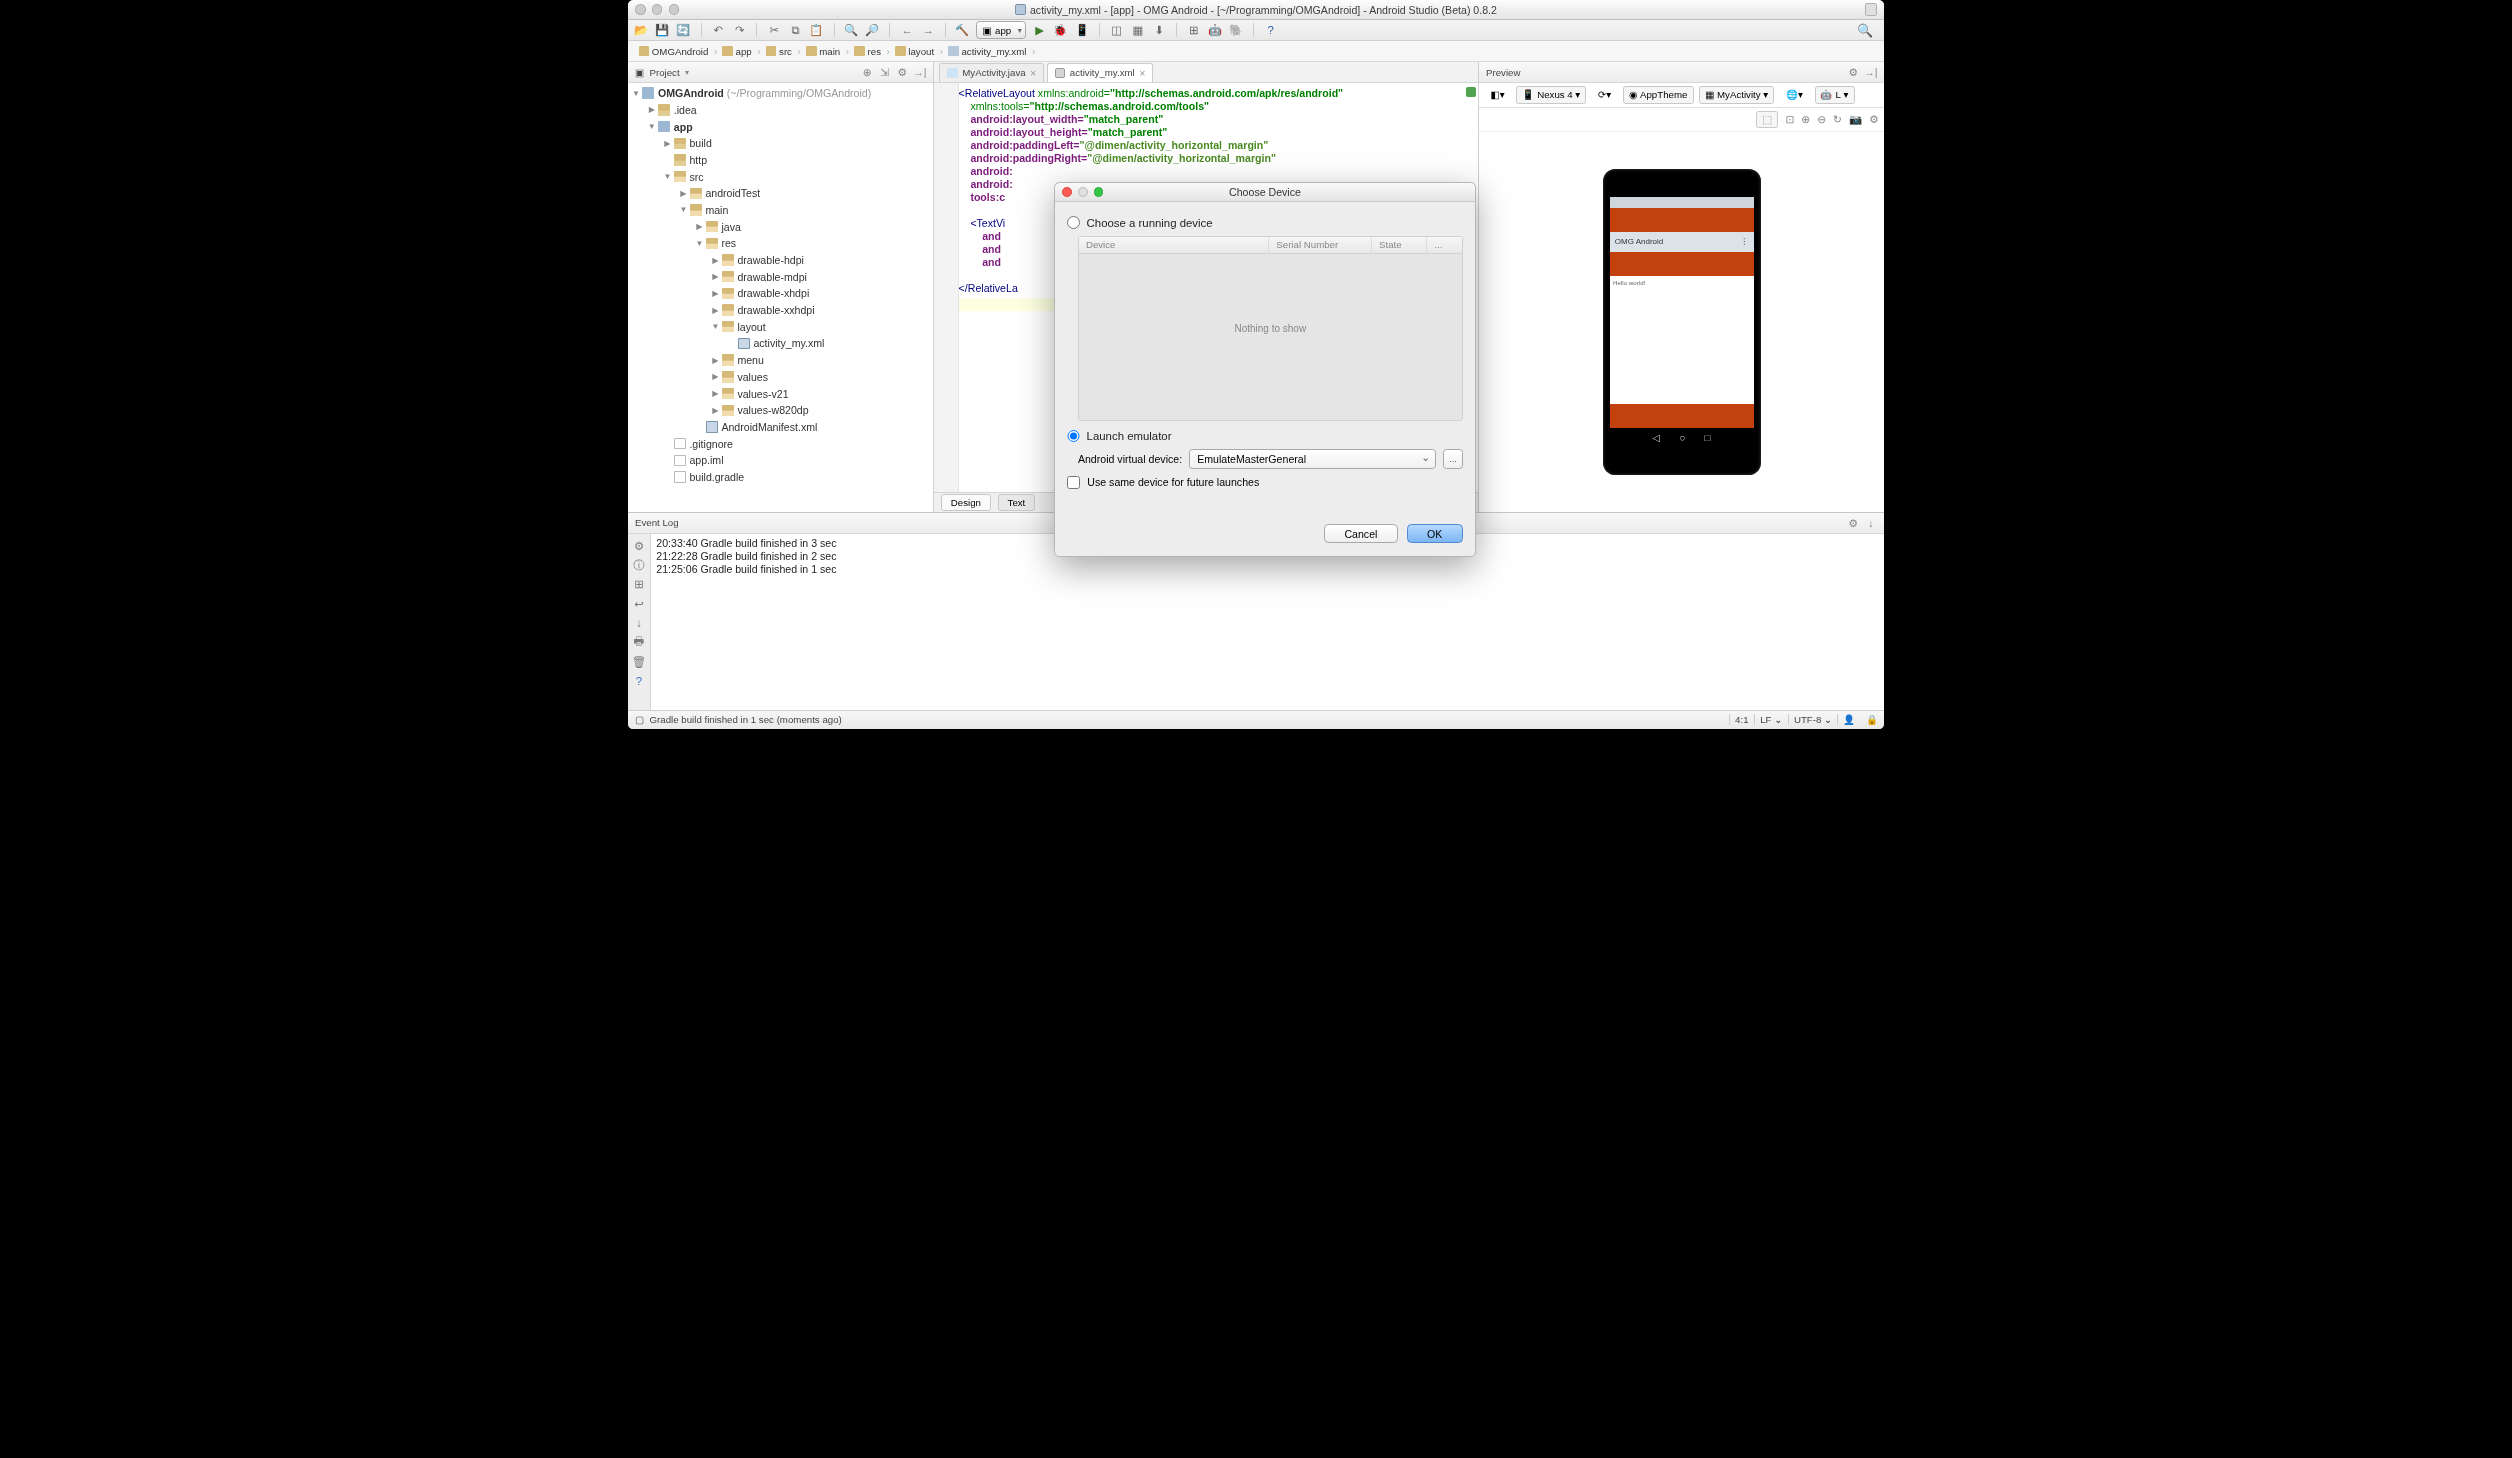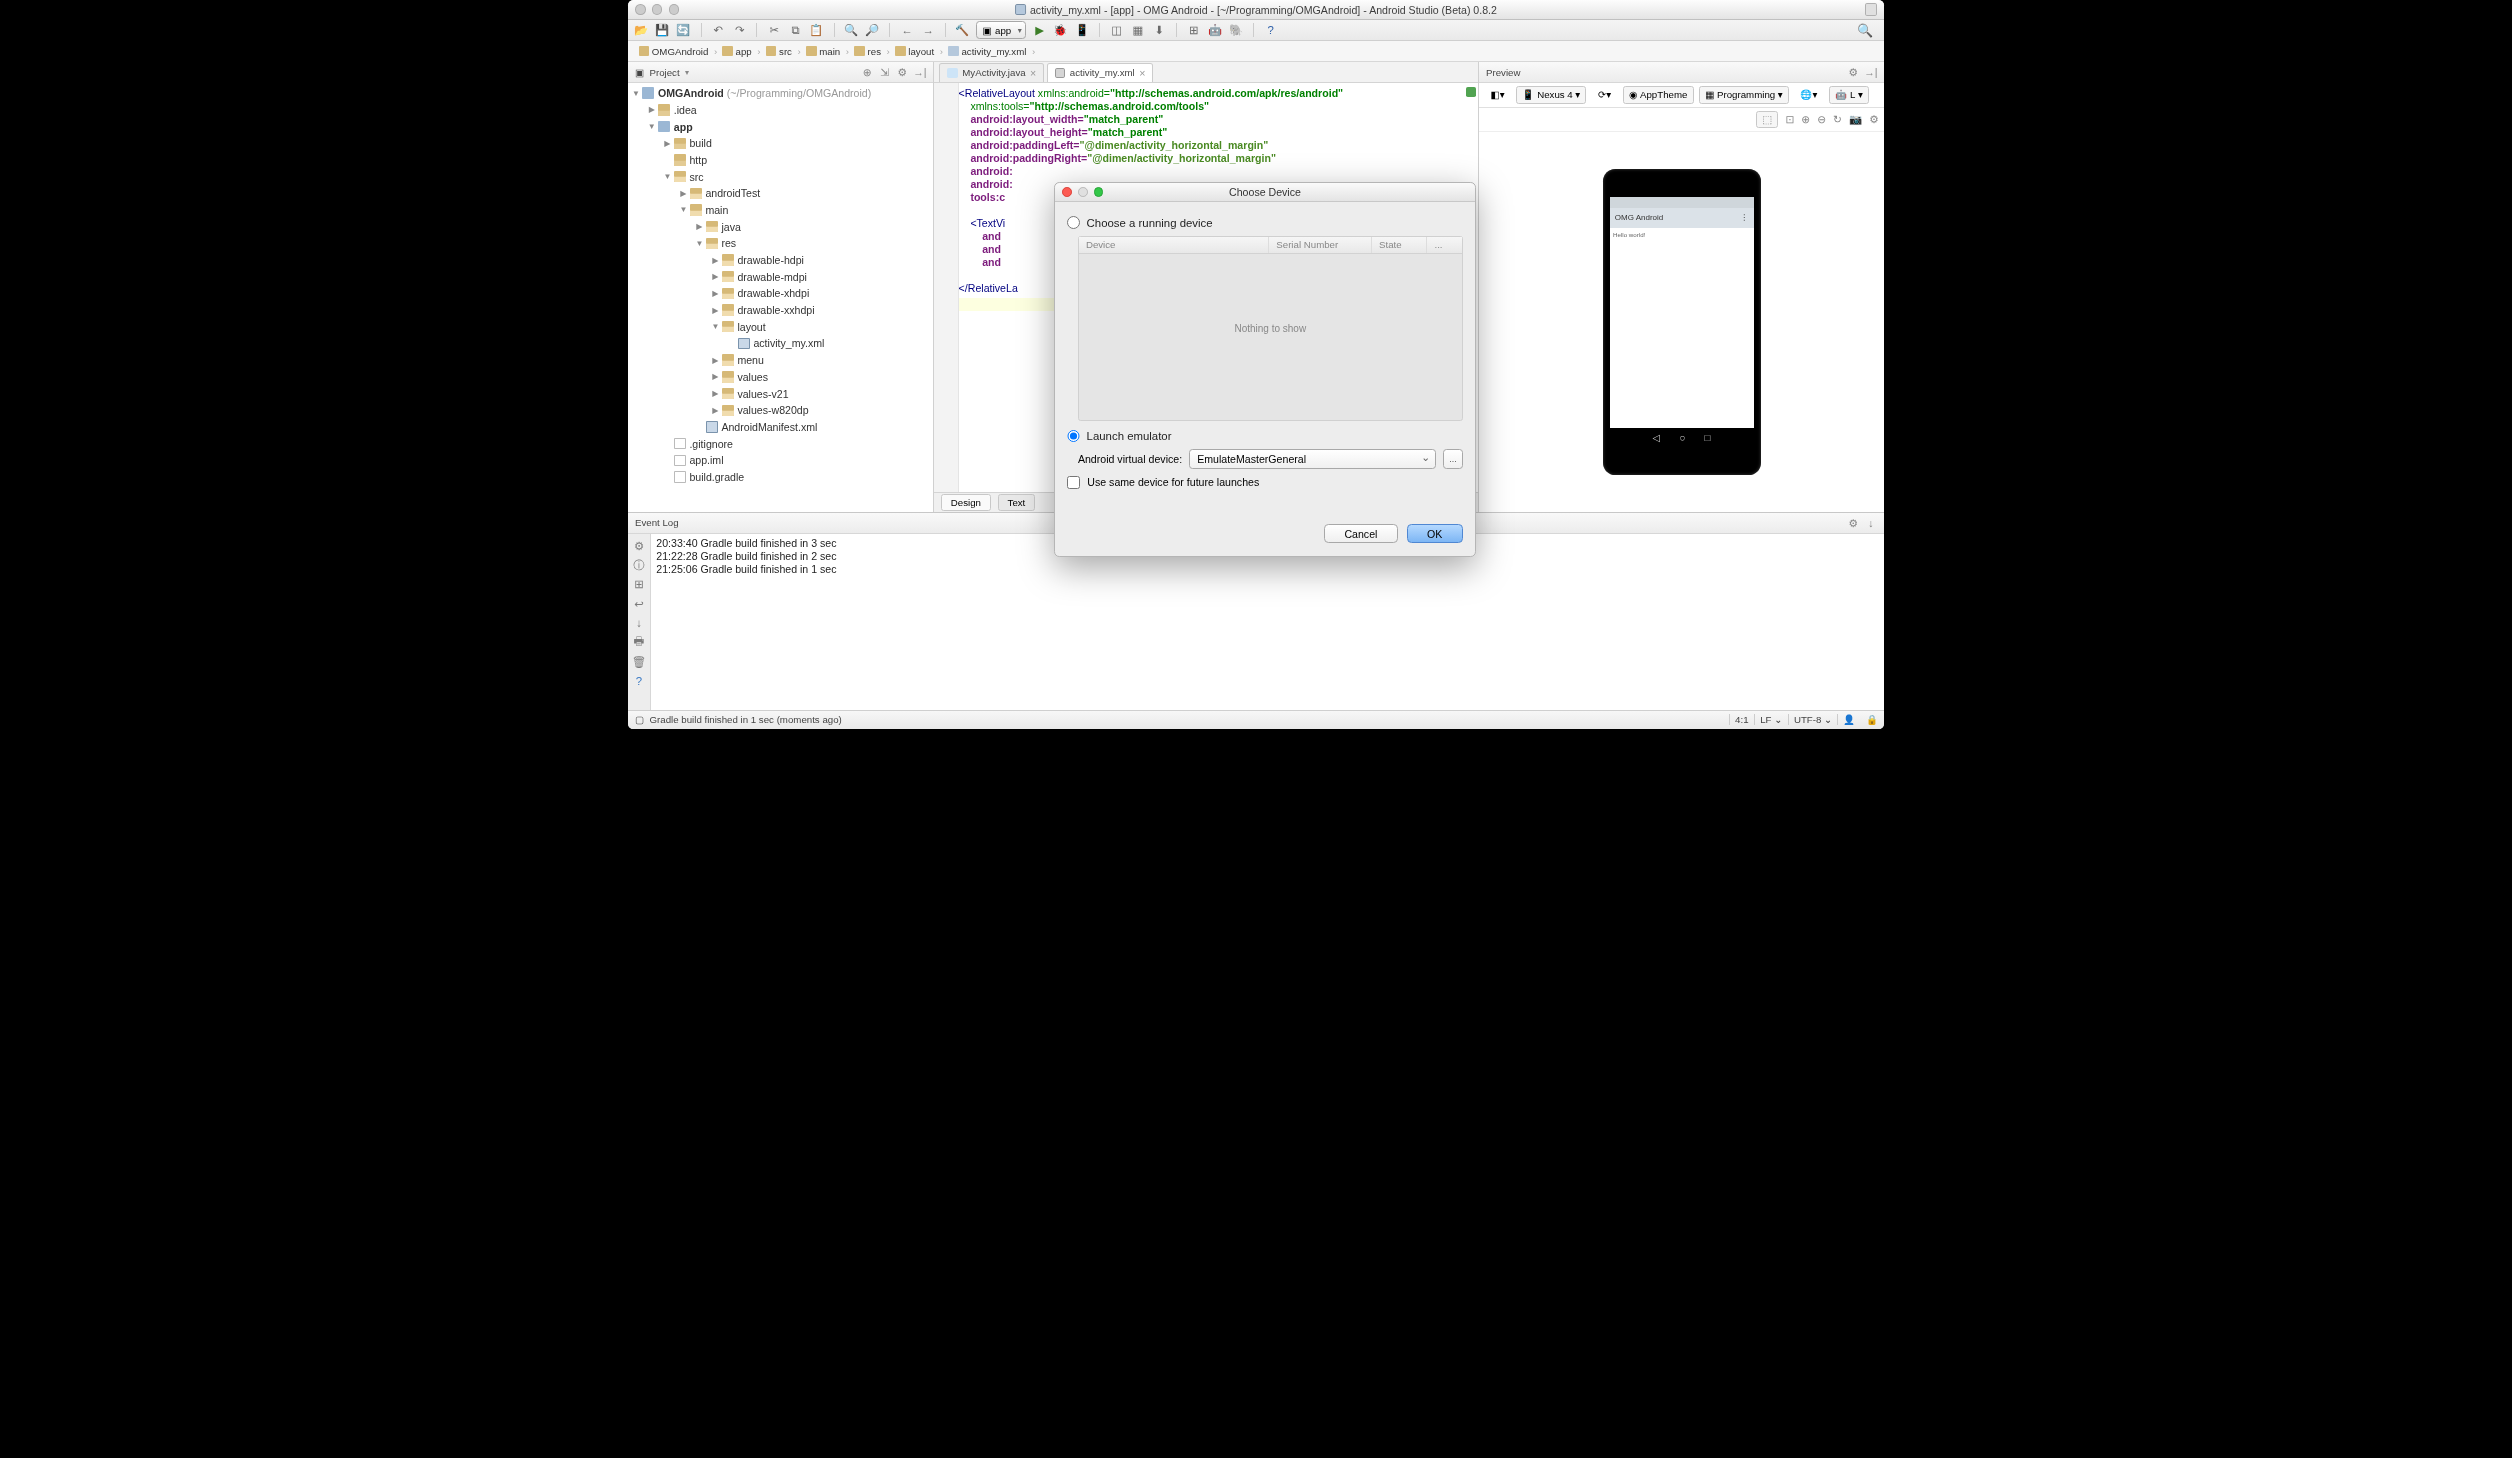--- a/index.html
+++ b/index.html
@@ -68,21 +68,21 @@
 .bottom-tabs .bt { font-size: 9.7px; padding: 1.8px 8.8px; border: 0.9px solid #c8c8c8; border-radius: 2.6px; background: #fafafa; }
 .bottom-tabs .bt.active { background: #e8e8e8; }
 
 .preview { width: 405px; background: #fff; display: flex; flex-direction: column; }
 .prev-tools { height: 24.6px; border-bottom: 0.9px solid #e0e0e0; display: flex; align-items: center; padding: 0 5.3px; gap: 5.3px; font-size: 9.7px; }
 .prev-tools2 { height: 24.6px; border-bottom: 0.9px solid #eee; display: flex; align-items: center; justify-content: flex-end; padding: 0 5.3px; gap: 7px; font-size: 10.6px; color: #888; }
 .ptool { height: 17.6px; padding: 0 5.3px; border: 0.9px solid transparent; border-radius: 2.6px; display: inline-flex; align-items: center; gap: 2.6px; }
 .ptool.sel { border-color: #c8c8c8; background: #f6f6f6; }
 .phone-wrap { flex: 1; display: flex; align-items: center; justify-content: center; }
 .phone { width: 158px; height: 306px; background: #000; border-radius: 12.3px; padding: 28px 7px 28px 7px; position: relative; box-shadow: inset 0 0 3.5px #444; }
-.phone-screen { width: 100%; height: 100%; background: #0c4a6e; display: flex; flex-direction: column; }
+.phone-screen { width: 100%; height: 100%; background: #c2410c; display: flex; flex-direction: column; gap: 24px; }
 .pstatus { height: 11.4px; background: #cfd6db; }
 .pactionbar { height: 19.4px; background: #dbe2e8; display: flex; align-items: center; justify-content: space-between; padding: 0 5.3px; font-size: 8px; color: #333; }
 .pbody { flex: 1; background: #fff; font-size: 6.2px; color: #666; padding: 3.5px; }
 .pnav { height: 19.4px; background: #000; display: flex; align-items: center; justify-content: center; gap: 19.4px; color: #ccc; font-size: 9.7px; }
 
 .eventlog { height: 198px; border-top: 0.9px solid #c8c8c8; display: flex; flex-direction: column; background: #fff; }
 .elog-body { flex: 1; display: flex; }
 .elog-gutter { width: 23px; background: #ededed; border-right: 0.9px solid #d7d7d7; display: flex; flex-direction: column; align-items: center; gap: 5.3px; padding: 5.3px 0; }
 .elog-gutter span { width: 14px; height: 14px; font-size: 11.4px; color: #7b7b7b; display: inline-flex; align-items: center; justify-content: center; }
 .elog-text { flex: 1; font-family: Menlo, Consolas, monospace; font-size: 10.6px; padding: 3.5px 5.3px; color: #222; line-height: 13px; }
@@ -384,21 +384,21 @@
         <span>Preview</span>
         <span class="spacer"></span>
         <span class="hicn">⚙</span>
         <span class="hicn">→|</span>
       </div>
       <div class="prev-tools">
         <span class="ptool">◧▾</span>
         <span class="ptool sel">📱 <span>Nexus 4</span>▾</span>
         <span class="ptool">⟳▾</span>
         <span class="ptool sel">◉<span>AppTheme</span></span>
-        <span class="ptool sel">▦<span>Programming</span>▾</span>
+        <span class="ptool sel">▦<span>MyActivity</span>▾</span>
         <span class="ptool">🌐▾</span>
         <span class="ptool sel">🤖<span>L</span>▾</span>
       </div>
       <div class="prev-tools2">
         <span class="ptool sel">⬚</span>
         <span>⊡</span>
         <span>⊕</span>
         <span>⊖</span>
         <span>↻</span>
         <span>📷</span>

